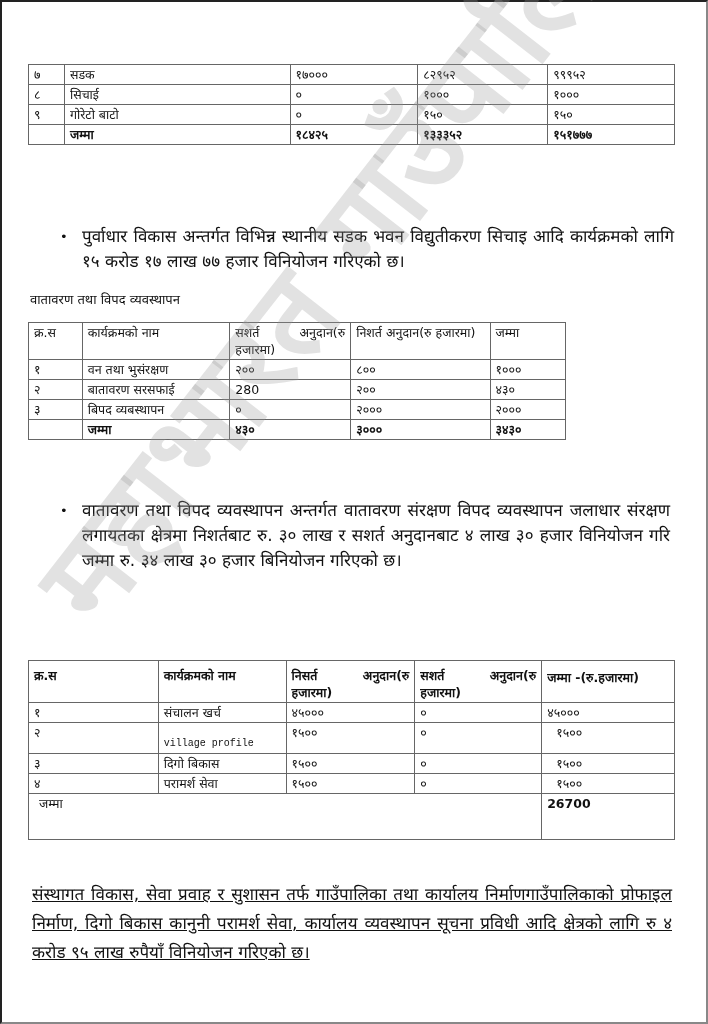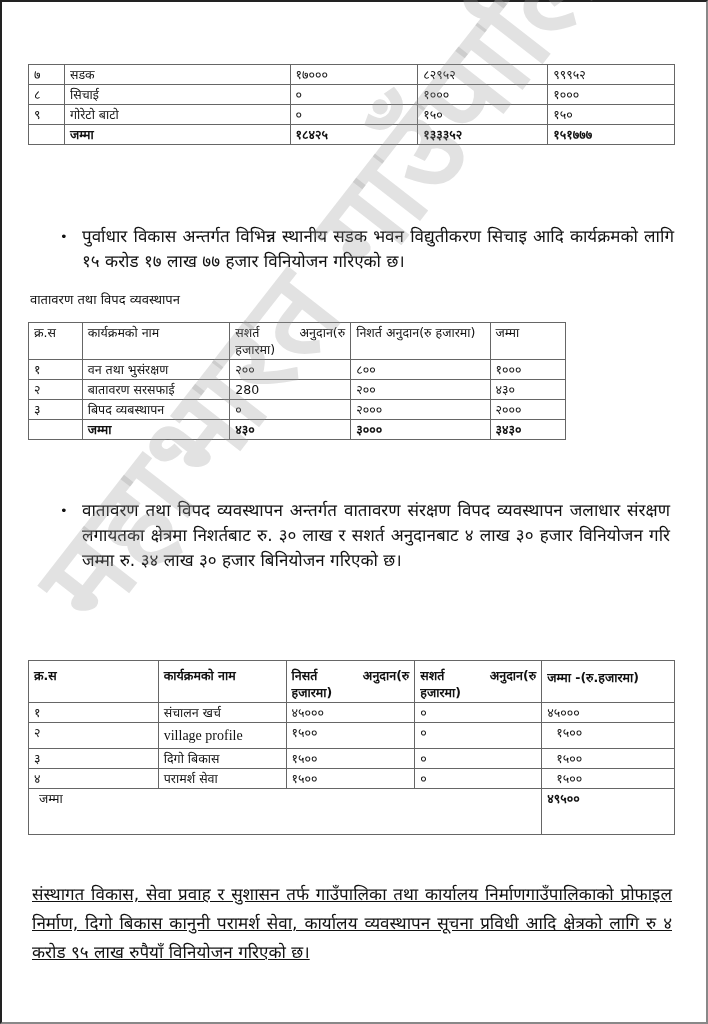--- a/index.html
+++ b/index.html
@@ -138,42 +138,42 @@
     </tr>
     <tr>
       <td>१</td>
       <td>संचालन खर्च</td>
       <td>४५०००</td>
       <td>०</td>
       <td>४५०००</td>
     </tr>
     <tr style="height:26px;">
       <td>२</td>
-      <td style="font-family:Liberation Serif, serif; font-size:14px; padding-top:4px;">village profile</td>
+      <td style="font-family:Liberation Mono, monospace; font-size:10px; padding-top:12px;">village profile</td>
       <td>१५००</td>
       <td>०</td>
       <td style="padding-left:14px;">१५००</td>
     </tr>
     <tr>
       <td>३</td>
       <td>दिगो बिकास</td>
       <td>१५००</td>
       <td>०</td>
       <td style="padding-left:14px;">१५००</td>
     </tr>
     <tr>
       <td>४</td>
       <td>परामर्श सेवा</td>
       <td>१५००</td>
       <td>०</td>
       <td style="padding-left:14px;">१५००</td>
     </tr>
     <tr style="height:46px;">
       <td colspan="4" style="padding-left:10px;">जम्मा</td>
-      <td class="bold">४९५००</td>
+      <td class="bold">26700</td>
     </tr>
   </tbody>
     </table>
 
   <div class="para" style="left:30px; top:878px; width:640px; line-height:29px;text-decoration:underline;">संस्थागत विकास, सेवा प्रवाह र सुशासन तर्फ गाउँपालिका तथा कार्यालय निर्माणगाउँपालिकाको प्रोफाइल निर्माण, दिगो बिकास कानुनी परामर्श सेवा, कार्यालय व्यवस्थापन सूचना प्रविधी आदि क्षेत्रको लागि रु ४ करोड ९५ लाख रुपैयाँ विनियोजन गरिएको छ।</div>
 
   <div class="watermark">महाभारत गाउँपालिका</div>
 </div>
 
 </body></html>

